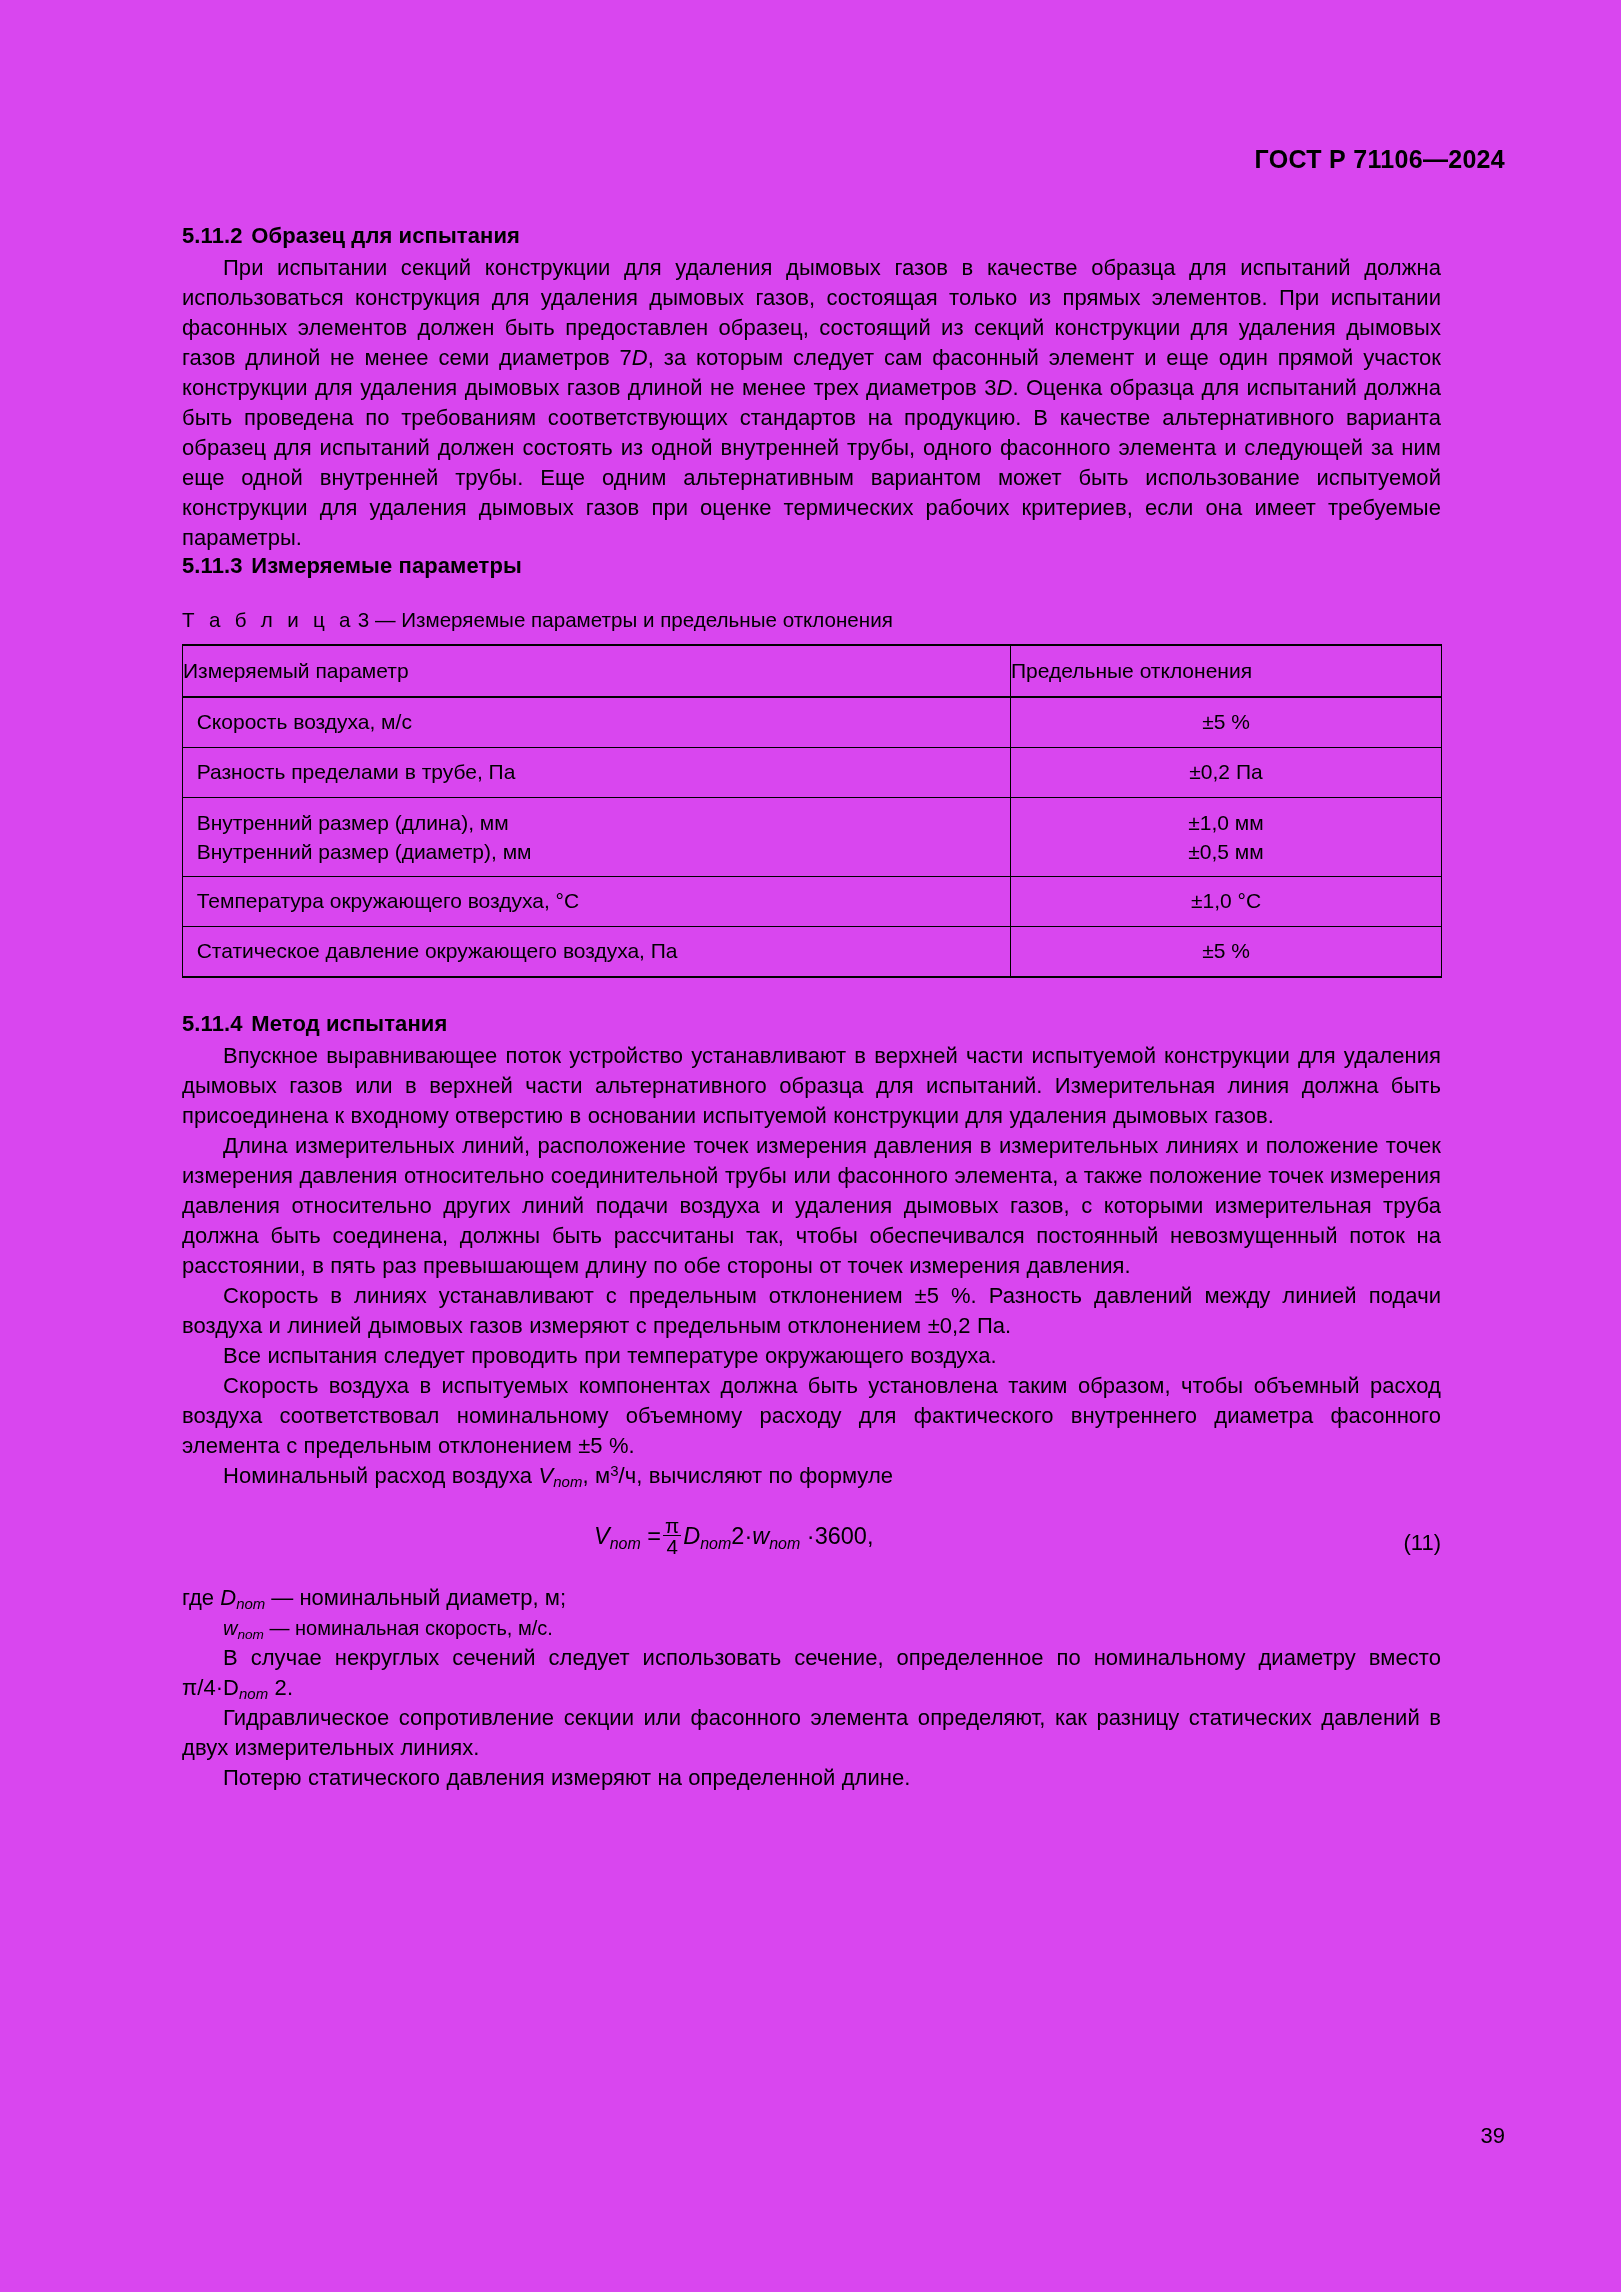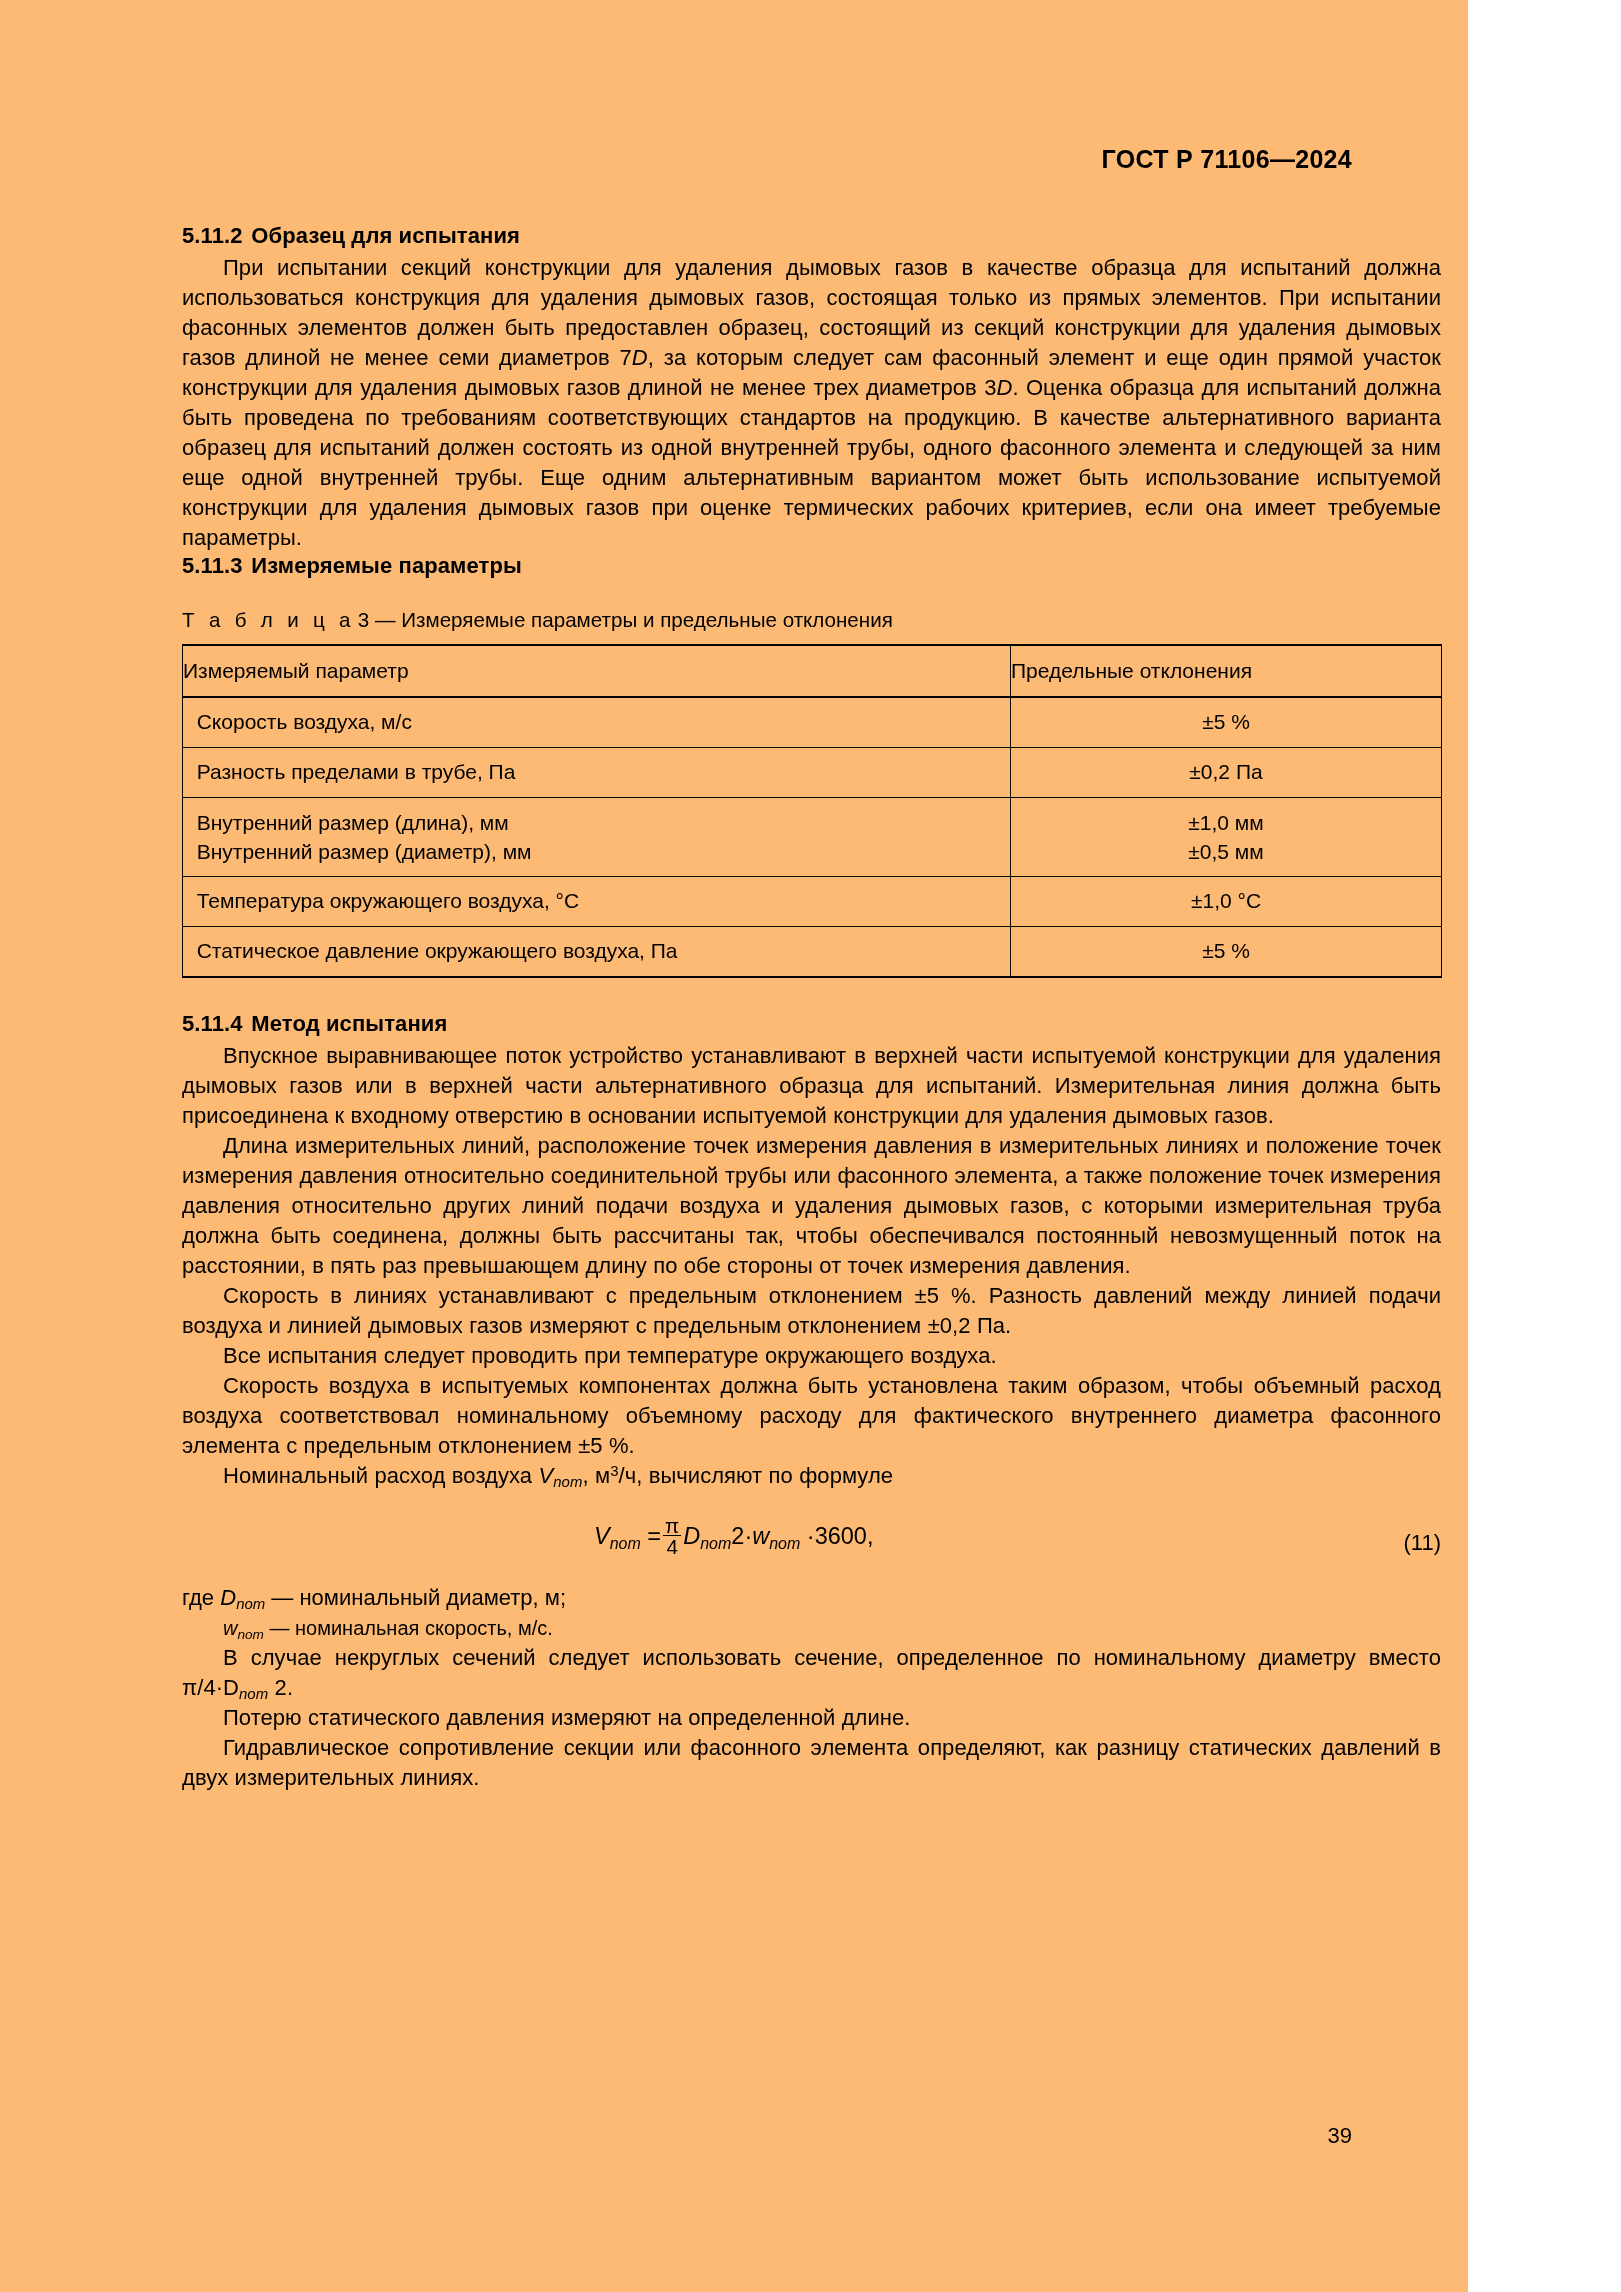--- a/index.html
+++ b/index.html
@@ -3,23 +3,23 @@
 <meta charset="utf-8">
 <title>ГОСТ Р 71106—2024</title>
 <style>
   html, body {
     margin: 0;
     padding: 0;
     background: #ffffff;
   }
   .page {
     position: relative;
-    width: 1468px;
+    width: 1621px;
     height: 2293px;
-    background: #fdba74;
+    background: #d946ef;
     font-family: "Liberation Sans", sans-serif;
     color: #000000;
     box-sizing: border-box;
     overflow: hidden;
     padding-left: 24px;
   }
   .header {
     position: absolute;
     top: 145px;
     right: 116px;
@@ -259,21 +259,21 @@
       <div class="formula"><i class="var">V</i><sub class="v">nom</sub>&nbsp;<span>=</span><span class="fr"><span class="n">π</span><span class="d">4</span></span><i class="var">D</i><sub class="v">nom</sub><span>2</span><span>·</span><i class="var">w</i><sub class="v">nom</sub>&nbsp;<span>·</span><span>3600,</span></div>
       <div class="eqnumber">(11)</div>
     </div>
 
     <p class="where"><span>где </span><i class="var">D</i><sub class="v">nom</sub><span> — номинальный диаметр, м;</span></p>
 
     <p class="where2"><i class="var">w</i><sub class="v">nom</sub><span> — номинальная скорость, м/с.</span></p>
 
     <p class="body"><span>В случае некруглых сечений следует использовать сечение, определенное по номинальному диаметру вместо π/4·D</span><sub class="v">nom</sub><span> 2.</span></p>
 
+    <p class="body">Гидравлическое сопротивление секции или фасонного элемента определяют, как разницу статических давлений в двух измерительных линиях.</p>
     <p class="body nojust">Потерю статического давления измеряют на определенной длине.</p>
-    <p class="body">Гидравлическое сопротивление секции или фасонного элемента определяют, как разницу статических давлений в двух измерительных линиях.</p>
 
   </div>
 
   <div class="pageno">39</div>
 
 </div>
 
 
 </body></html>

